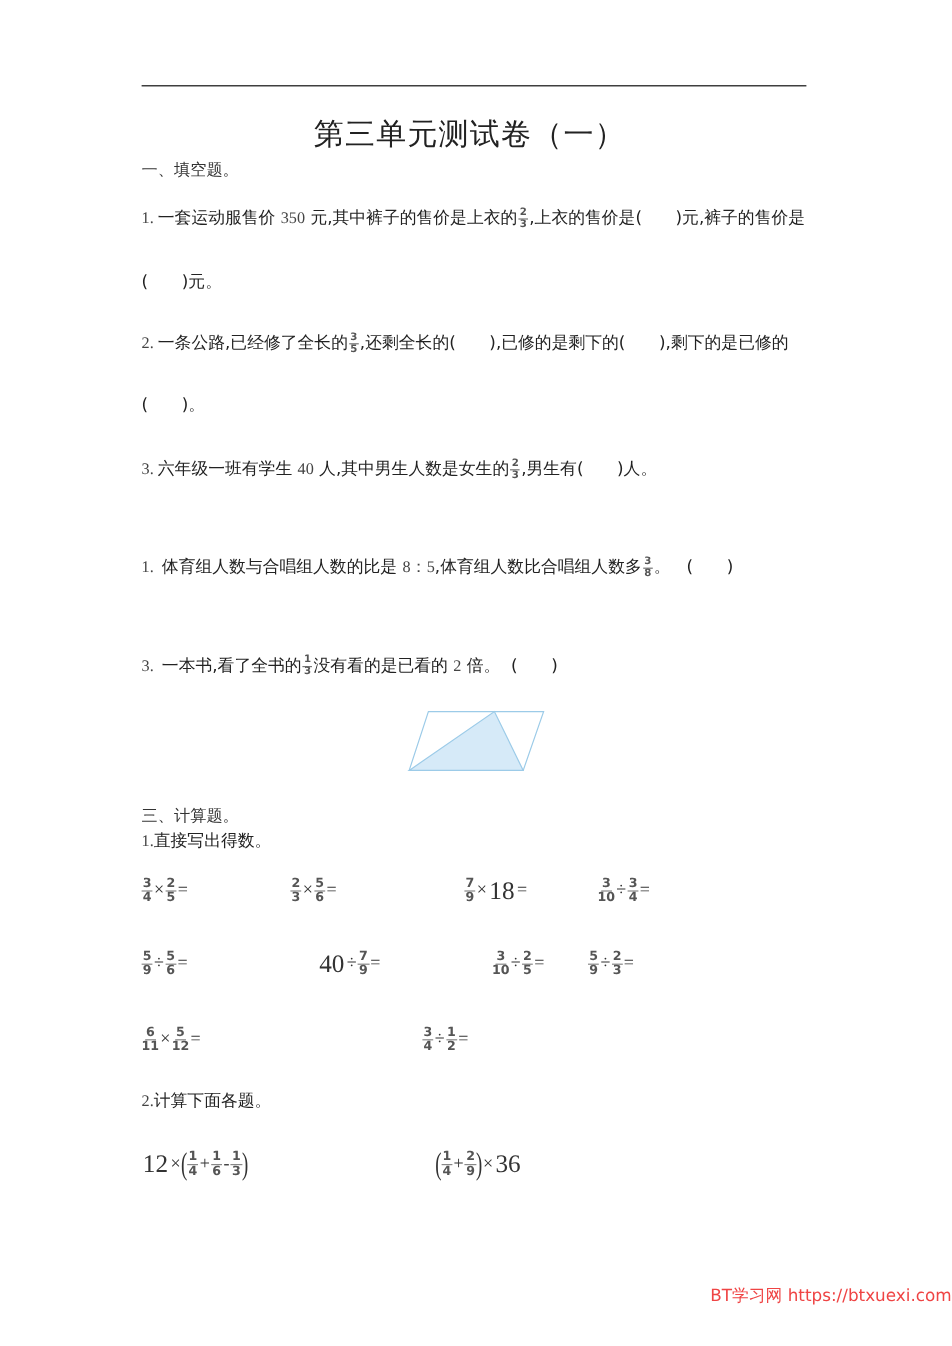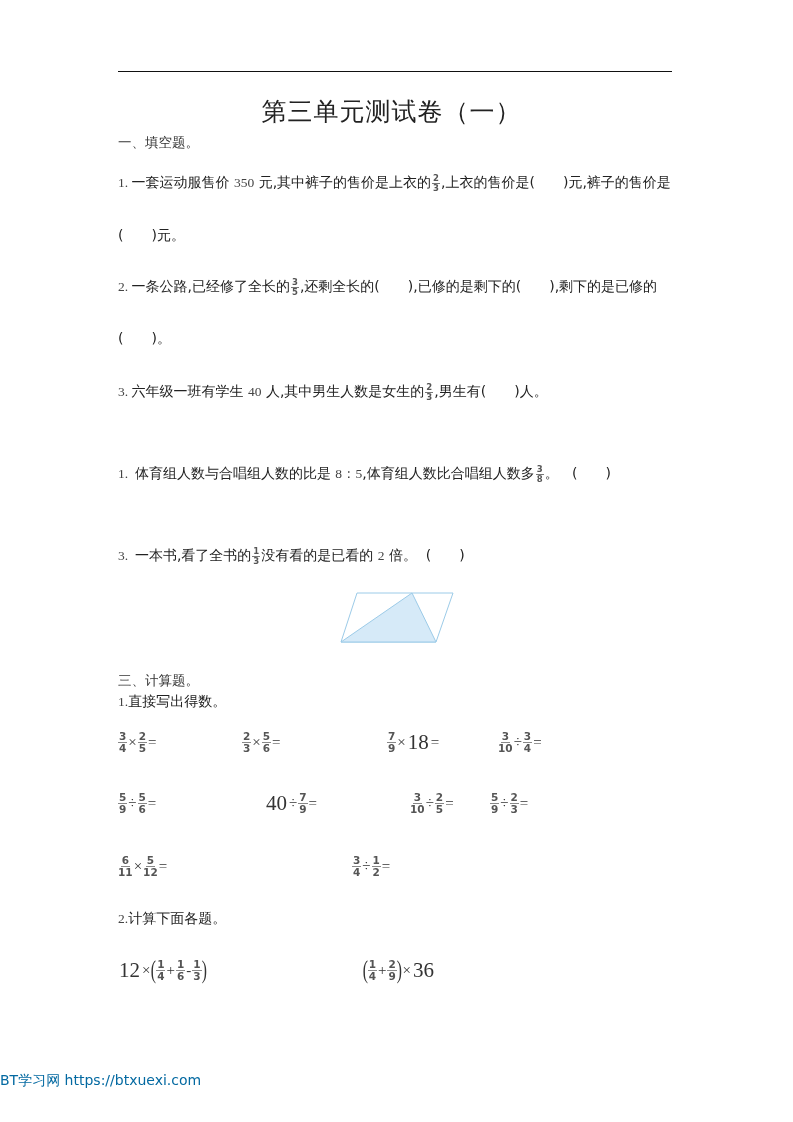--- a/index.html
+++ b/index.html
@@ -25,22 +25,22 @@
     .calc {
       position:absolute; white-space:pre; height:24px; display:flex; align-items:center; color:#333;
     }
     .cfrac { font-size:10.5px; line-height:11px; font-weight:bold; color:#555; font-family:"DejaVu Sans", sans-serif; }
     .cfrac .fn { border-bottom:1px solid #888; padding:0 1px; }
     .calc .seg-op { font-family:"Liberation Serif", serif; font-size:15px; margin:0 1px; color:#333; }
     .calc .seg-num { font-size:21px; color:#333; margin:0 1px; }
     .calc .seg-paren { font-family:"Liberation Serif", serif; font-size:26px; line-height:24px; display:inline-block; transform:scaleX(0.6); color:#333; margin:0 -2px; }
     .figure { position:absolute; left:335px; top:588px; width:125px; height:60px; }
     .watermark {
-      position:absolute; left:0; width:793px; top:1070px; text-align:left;
-      font-family:"DejaVu Sans", sans-serif; font-size:14px; color:#0369a1; line-height:20px;
+      position:absolute; left:0; width:793px; top:1070px; text-align:right;
+      font-family:"DejaVu Sans", sans-serif; font-size:14px; color:#ef4444; line-height:20px;
     }
   </style>
 </head>
 <body>
 
 <div class="page">
   <div class="rule"></div>
   <div class="title">第三单元测试卷（一）</div>
 
   <div class="line" style="top:132px"><span class="seg-sec">一、填空题。</span></div>

